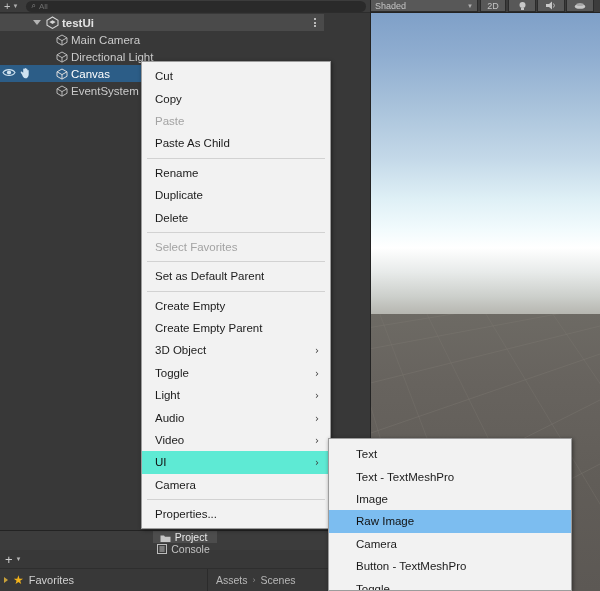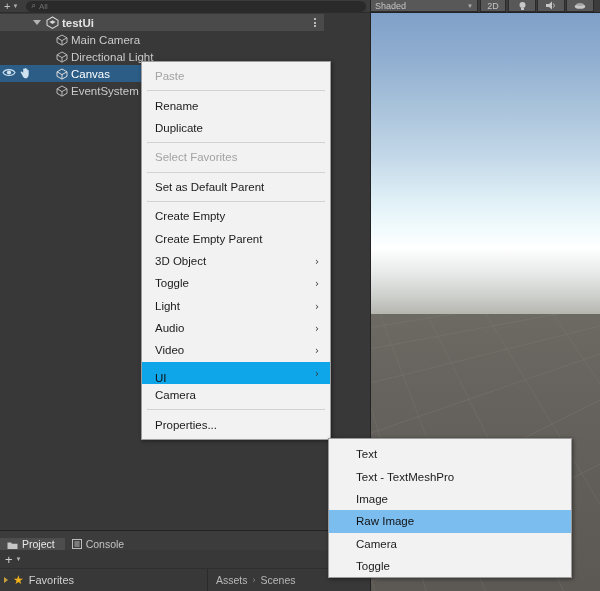--- a/index.html
+++ b/index.html
@@ -114,21 +114,21 @@
     background: #f2f2f2; border: 1px solid #9c9c9c;
     box-shadow: 1px 1px 4px rgba(0,0,0,0.45);
     z-index: 40; padding: 3px 0 3px 0;
     font-size: 11.5px; color: #1b1b1b;
   }
   .ctxmenu .mi {
     position: relative; height: 22.4px; display: flex; align-items: center;
     padding-left: 13px; white-space: nowrap; cursor: default;
   }
   .ctxmenu .mi.disabled { color: #a3a3a3; }
-  .ctxmenu .mi.hl { background: #0ea5e9; color: #111; align-items: flex-end; }
+  .ctxmenu .mi.hl { background: #5eead4; color: #111; }
   .ctxmenu .mi .arrow {
     position: absolute; right: 11px; top: 50%; transform: translateY(-50%);
     font-size: 10px; color: #3a3a3a; font-family: "DejaVu Sans", sans-serif;
   }
   .ctxmenu .sep {
     height: 1px; background: #d2d2d2; margin: 3px 5px 3px 5px;
   }
 
   
   .submenu {
@@ -144,22 +144,23 @@
     padding-left: 27px; white-space: nowrap; cursor: default;
   }
   .submenu .mi.hl { background: #7cbdf0; color: #111; }
 
   
   .bottom {
     position: absolute; left: 0; top: 530px; width: 370px; height: 61px;
     background: #383838; border-top: 1px solid #232323;
   }
   .bp-tabs {
-    position: relative; height: 19px; display: flex; align-items: flex-end;
+    position: relative; height: 19px; display: flex; align-items: center;
     background: #3c3c3c;
+    flex-direction: column;
   }
   .bp-tab {
     display: flex; align-items: center; gap: 4px; padding: 0 10px 0 7px;
     color: #c2c2c2; font-size: 10.5px;
   }
   .bp-tab.active { background: #4d4d4d; color: #e8e8e8; }
   .folder-ico { width: 11px; height: 9px; display:inline-block; }
   .console-ico { width: 10px; height: 10px; display:inline-block; }
   .bp-toolbar {
     height: 18px; display: flex; align-items: center; padding-left: 5px;
@@ -378,29 +379,41 @@
       </div>
       <div class="bp-right">
         <span>Assets</span>
         <span class="bc-sep">›</span>
         <span>Scenes</span>
       </div>
     </div>
   </div>
 
   <div class="ctxmenu">
+    <div class="mi">
+        <span>Cut</span>
+      </div>
+    <div class="mi">
+        <span>Copy</span>
+      </div>
     <div class="mi disabled">
         <span>Paste</span>
       </div>
+    <div class="mi">
+        <span>Paste As Child</span>
+      </div>
     <div class="sep"></div>
     <div class="mi">
         <span>Rename</span>
       </div>
     <div class="mi">
         <span>Duplicate</span>
+      </div>
+    <div class="mi">
+        <span>Delete</span>
       </div>
     <div class="sep"></div>
     <div class="mi disabled">
         <span>Select Favorites</span>
       </div>
     <div class="sep"></div>
     <div class="mi">
         <span>Set as Default Parent</span>
       </div>
     <div class="sep"></div>
@@ -453,17 +466,20 @@
     <div class="mi">
         <span>Image</span>
       </div>
     <div class="mi hl">
         <span>Raw Image</span>
       </div>
     <div class="mi">
         <span>Camera</span>
       </div>
     <div class="mi">
+        <span>Button - TextMeshPro</span>
+      </div>
+    <div class="mi">
         <span>Toggle</span>
       </div>
   </div>
 
 </div>
 
 </body></html>

